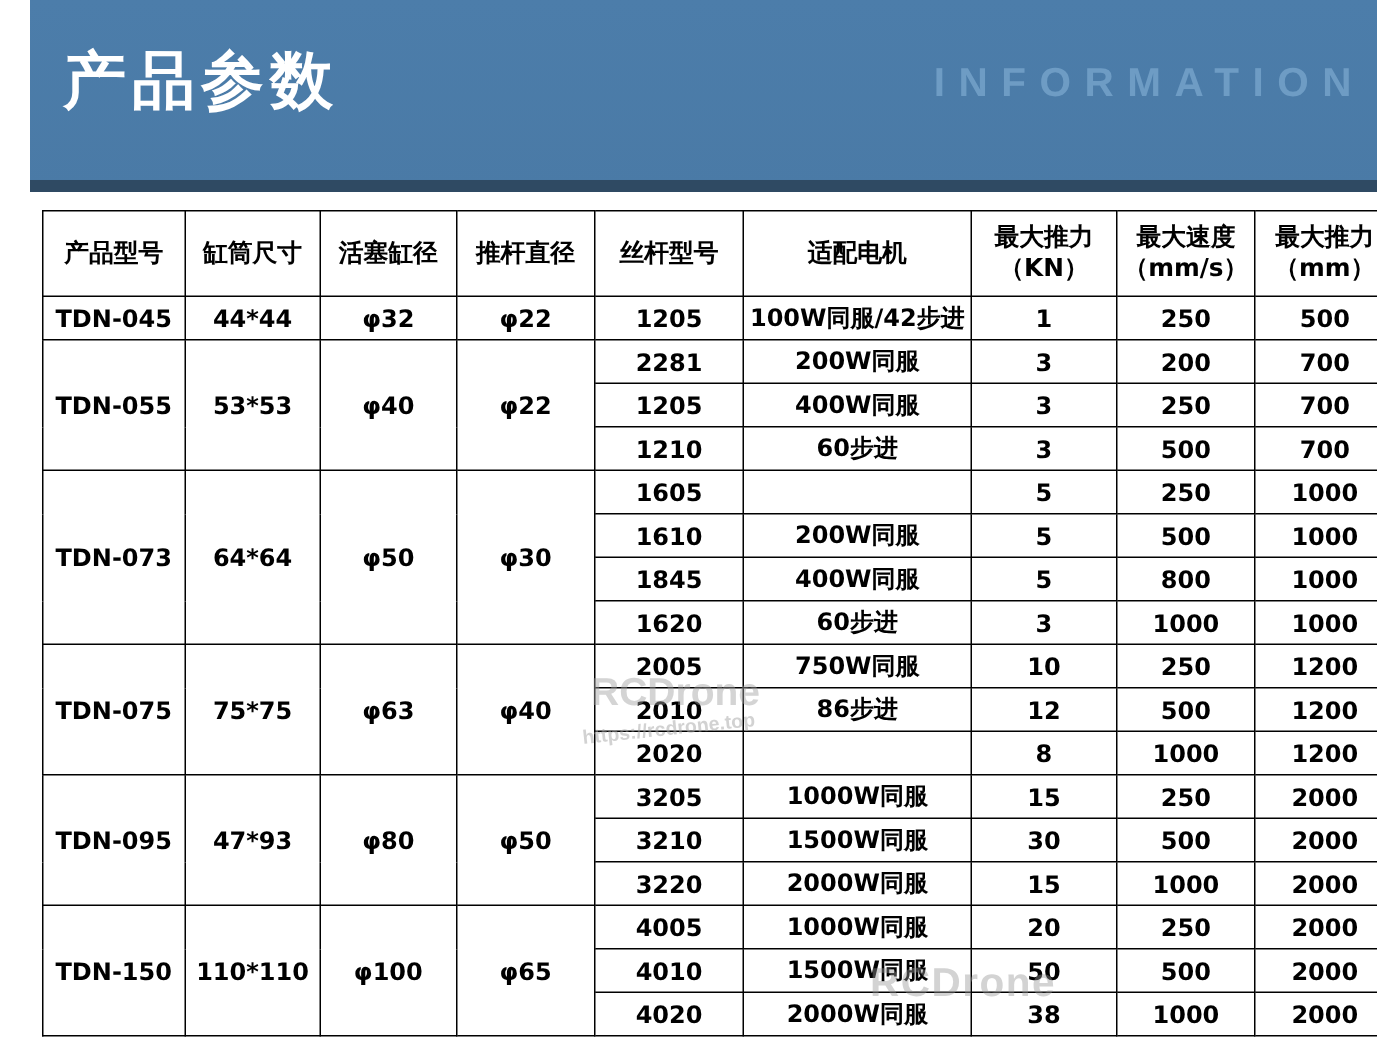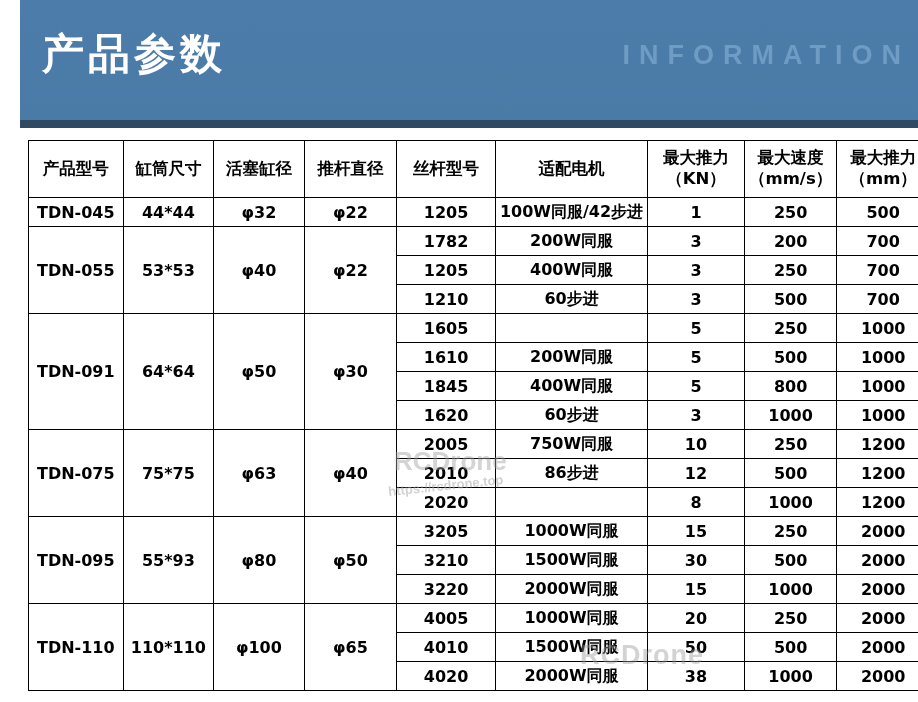--- a/index.html
+++ b/index.html
@@ -186,42 +186,42 @@
             <td class="motor-cell">100W同服/42步进</td>
             <td class="num-cell">1</td>
             <td class="num-cell">250</td>
             <td class="num-cell">500</td>
           </tr>
           <tr>
             <td rowspan="3" class="cell-group ">TDN-055</td>
             <td rowspan="3" class="cell-group ">53*53</td>
             <td rowspan="3" class="cell-group ">φ40</td>
             <td rowspan="3" class="cell-group ">φ22</td>
-            <td class="screw-cell">1782</td>
+            <td class="screw-cell">2281</td>
             <td class="motor-cell">200W同服</td>
             <td class="num-cell">3</td>
             <td class="num-cell">200</td>
             <td class="num-cell">700</td>
           </tr>
           <tr>
             <td class="screw-cell">1205</td>
             <td class="motor-cell">400W同服</td>
             <td class="num-cell">3</td>
             <td class="num-cell">250</td>
             <td class="num-cell">700</td>
           </tr>
           <tr>
             <td class="screw-cell">1210</td>
             <td class="motor-cell">60步进</td>
             <td class="num-cell">3</td>
             <td class="num-cell">500</td>
             <td class="num-cell">700</td>
           </tr>
           <tr>
-            <td rowspan="4" class="cell-group ">TDN-091</td>
+            <td rowspan="4" class="cell-group ">TDN-073</td>
             <td rowspan="4" class="cell-group ">64*64</td>
             <td rowspan="4" class="cell-group ">φ50</td>
             <td rowspan="4" class="cell-group ">φ30</td>
             <td class="screw-cell">1605</td>
             <td class="motor-cell"></td>
             <td class="num-cell">5</td>
             <td class="num-cell">250</td>
             <td class="num-cell">1000</td>
           </tr>
           <tr>
@@ -265,21 +265,21 @@
           </tr>
           <tr>
             <td class="screw-cell">2020</td>
             <td class="motor-cell"></td>
             <td class="num-cell">8</td>
             <td class="num-cell">1000</td>
             <td class="num-cell">1200</td>
           </tr>
           <tr>
             <td rowspan="3" class="cell-group ">TDN-095</td>
-            <td rowspan="3" class="cell-group ">55*93</td>
+            <td rowspan="3" class="cell-group ">47*93</td>
             <td rowspan="3" class="cell-group ">φ80</td>
             <td rowspan="3" class="cell-group ">φ50</td>
             <td class="screw-cell">3205</td>
             <td class="motor-cell">1000W同服</td>
             <td class="num-cell">15</td>
             <td class="num-cell">250</td>
             <td class="num-cell">2000</td>
           </tr>
           <tr>
             <td class="screw-cell">3210</td>
@@ -289,21 +289,21 @@
             <td class="num-cell">2000</td>
           </tr>
           <tr>
             <td class="screw-cell">3220</td>
             <td class="motor-cell">2000W同服</td>
             <td class="num-cell">15</td>
             <td class="num-cell">1000</td>
             <td class="num-cell">2000</td>
           </tr>
           <tr>
-            <td rowspan="3" class="cell-group ">TDN-110</td>
+            <td rowspan="3" class="cell-group ">TDN-150</td>
             <td rowspan="3" class="cell-group ">110*110</td>
             <td rowspan="3" class="cell-group ">φ100</td>
             <td rowspan="3" class="cell-group ">φ65</td>
             <td class="screw-cell">4005</td>
             <td class="motor-cell">1000W同服</td>
             <td class="num-cell">20</td>
             <td class="num-cell">250</td>
             <td class="num-cell">2000</td>
           </tr>
           <tr>

